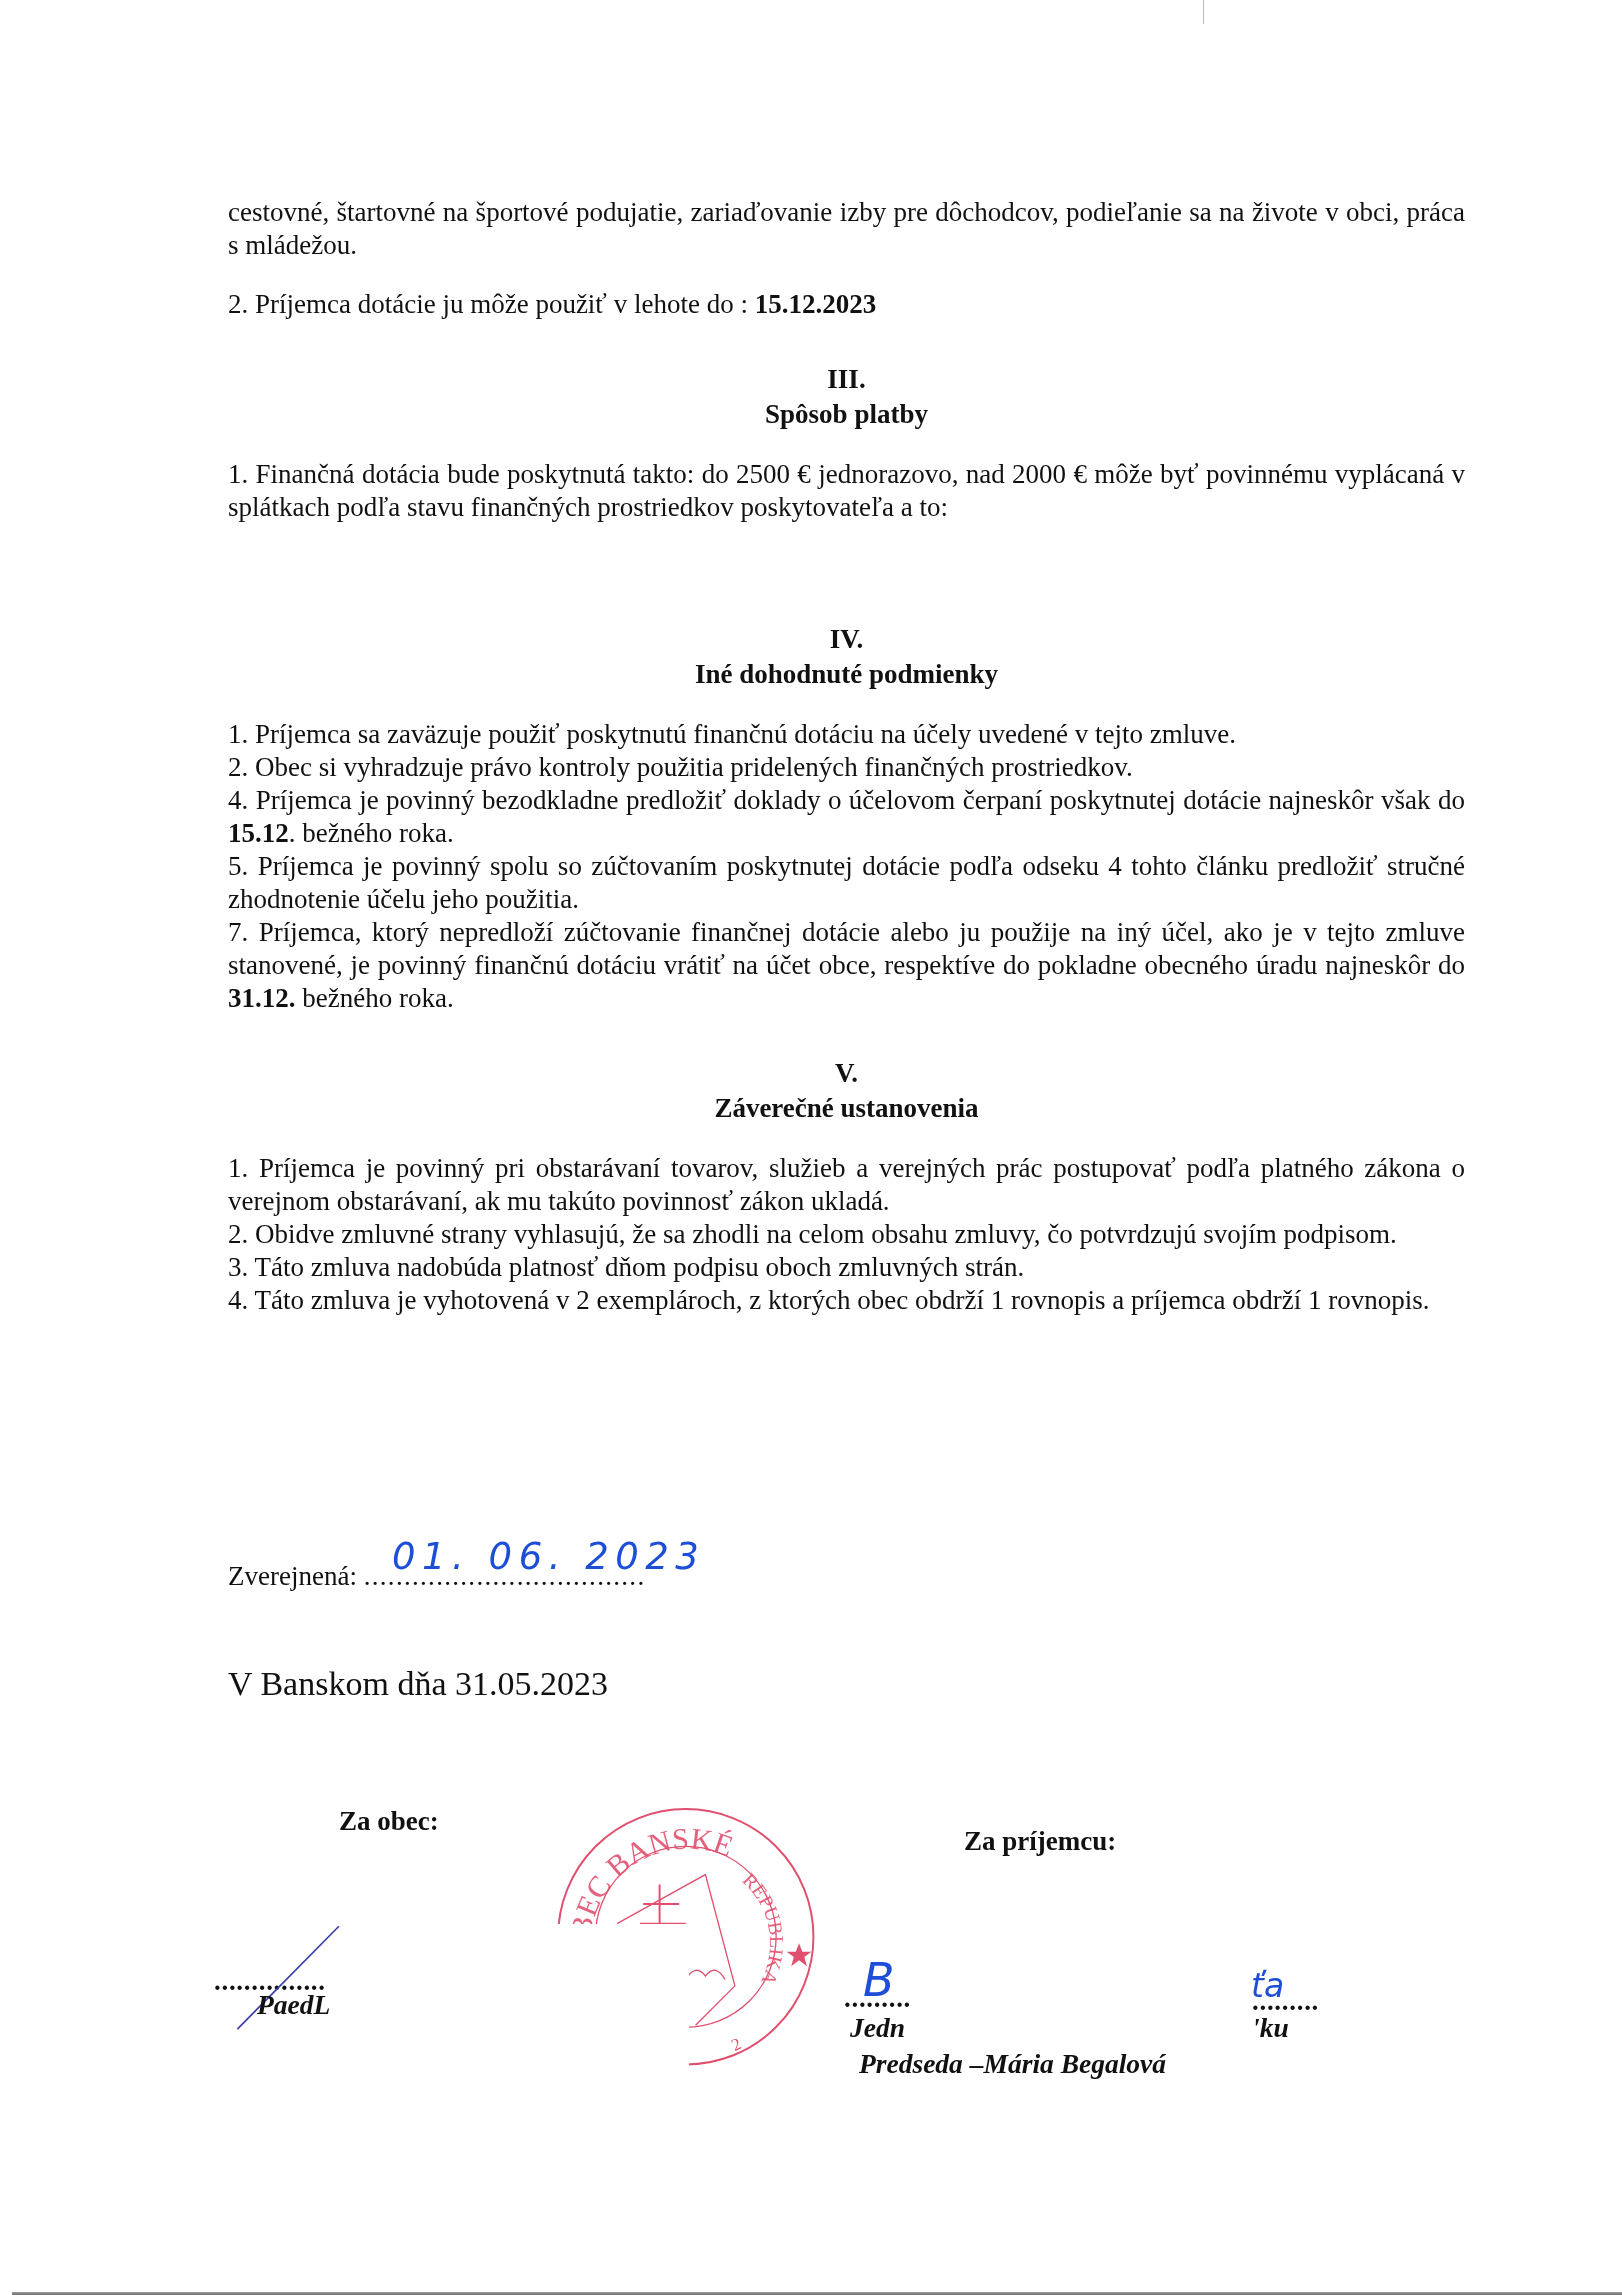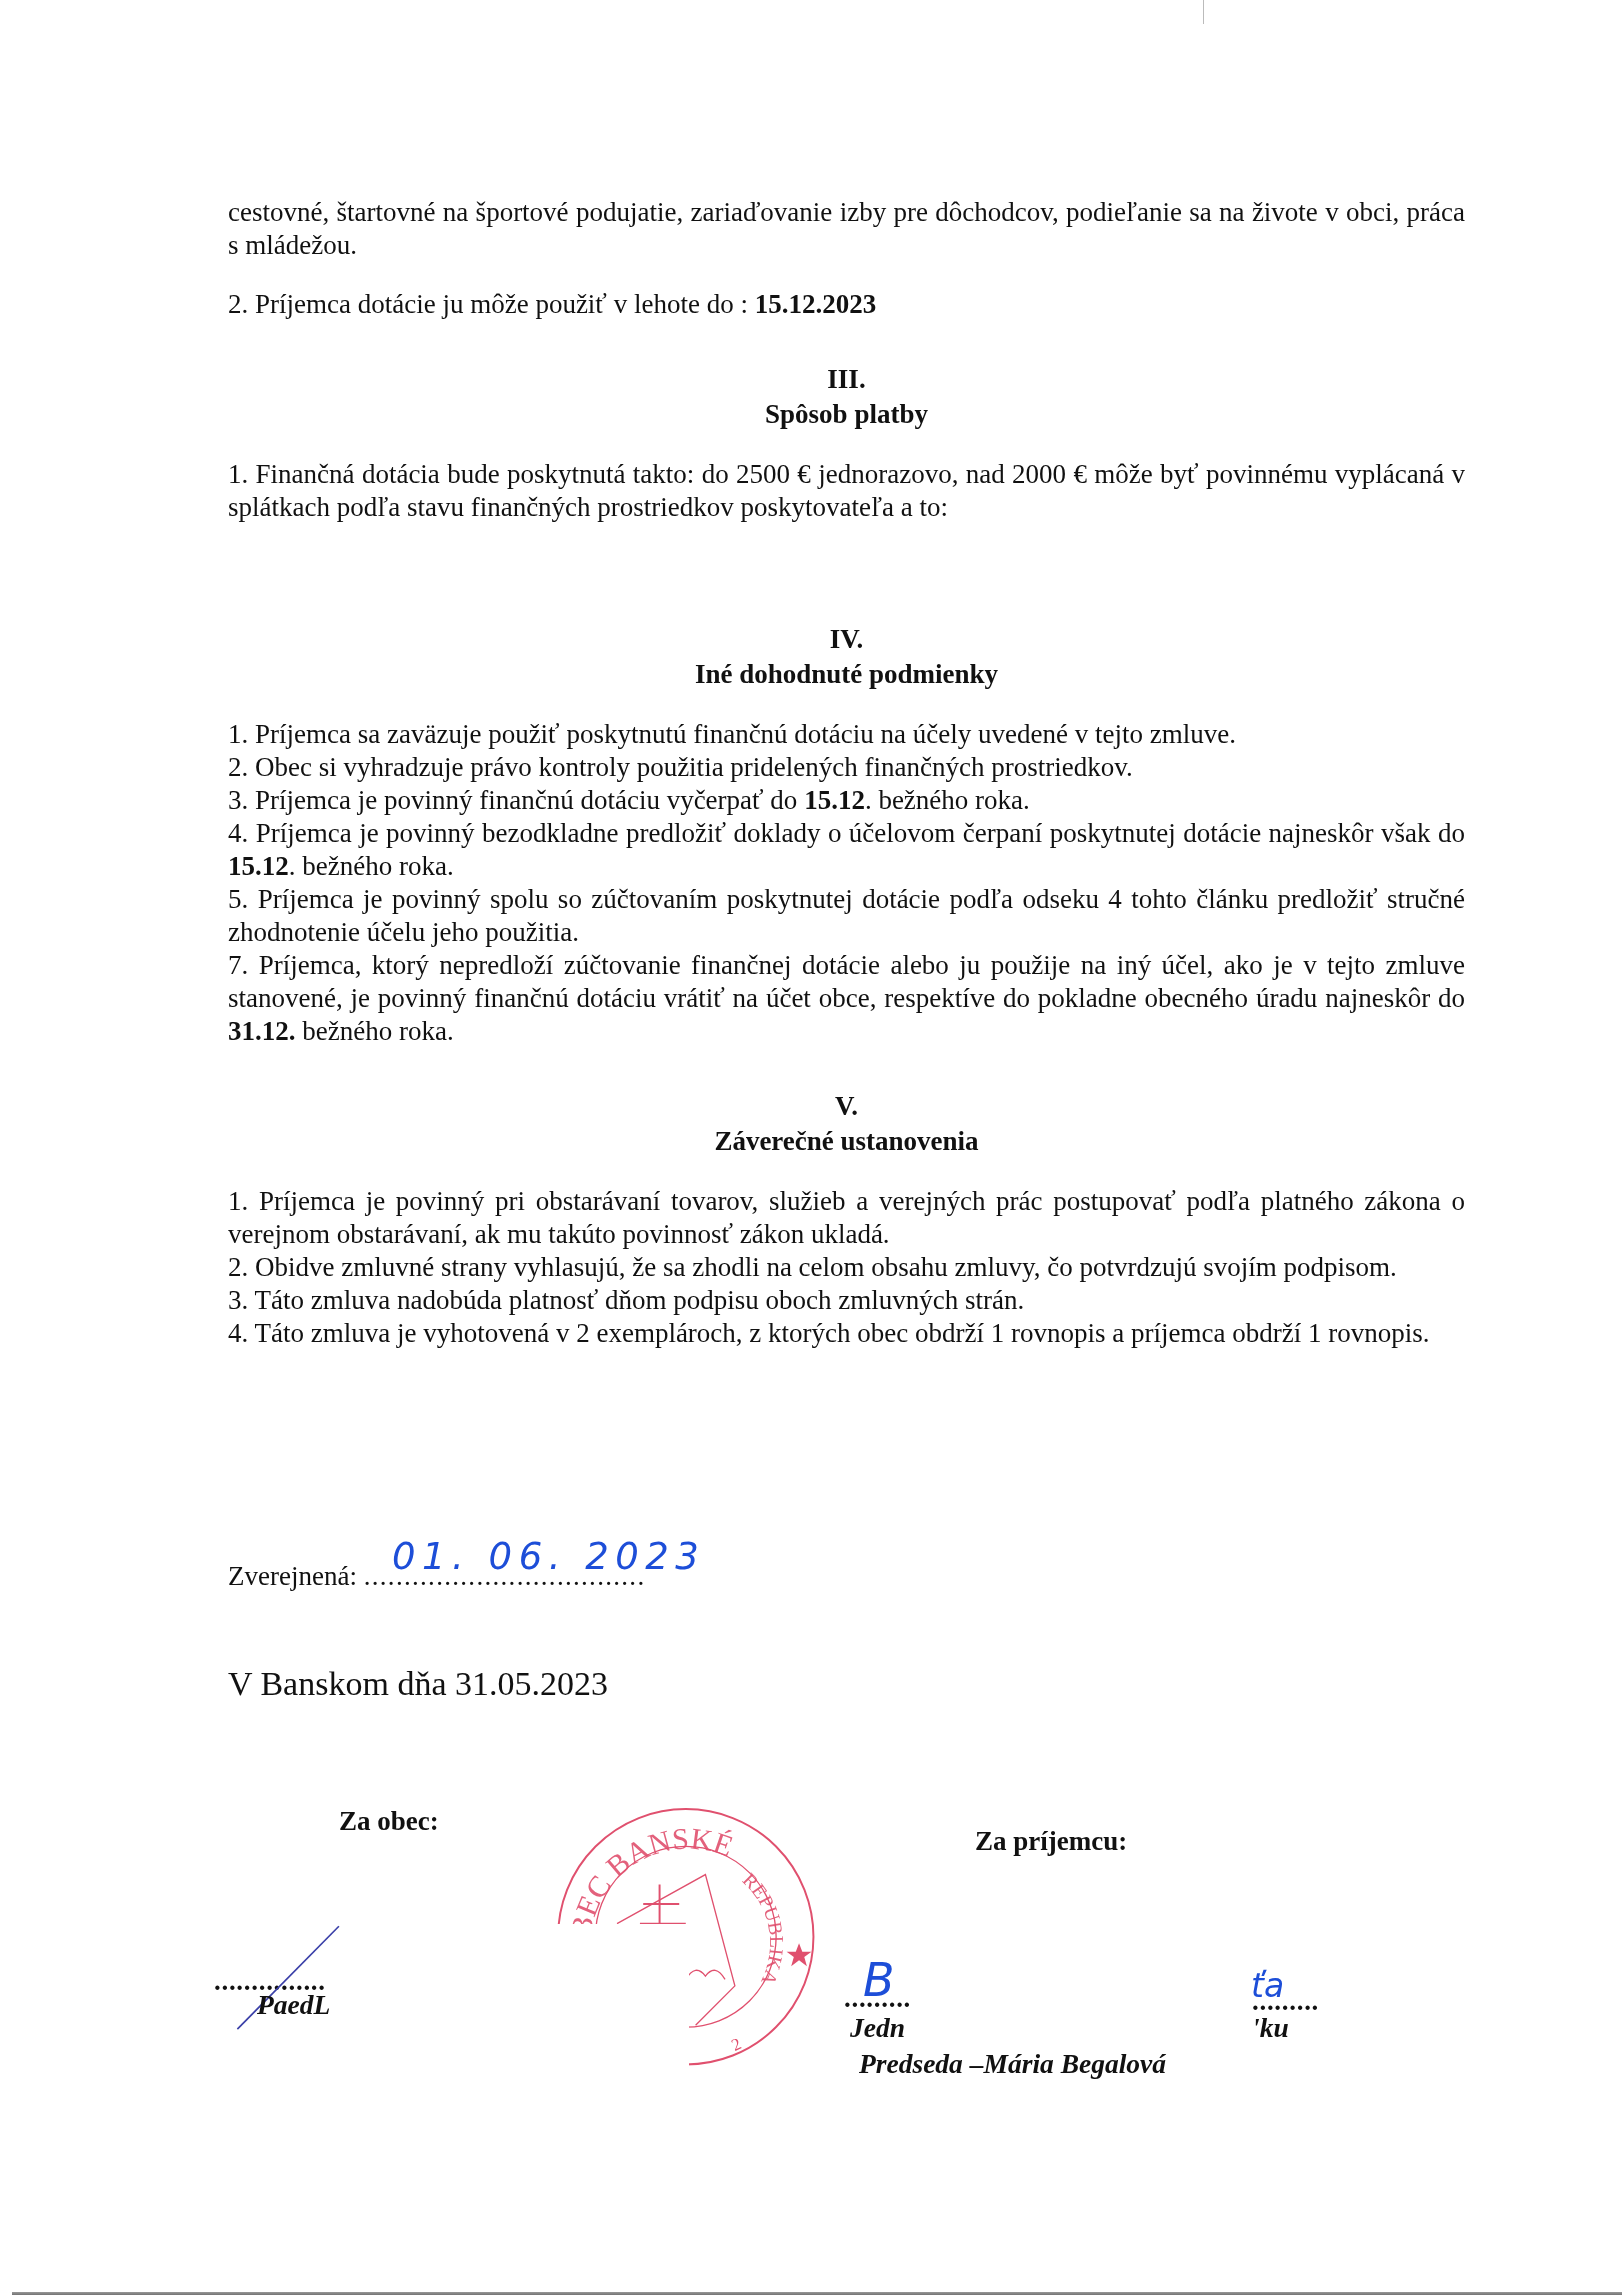--- a/index.html
+++ b/index.html
@@ -48,21 +48,20 @@
     <p class="sec-head">Spôsob platby</p>
     <div class="gap-s"></div>
     <p class="p">1. Finančná dotácia bude poskytnutá  takto: do 2500 € jednorazovo, nad 2000 € môže byť povinnému vyplácaná v splátkach podľa stavu finančných prostriedkov  poskytovateľa a to:</p>
     <div class="gap-l"></div>
 
     <p class="sec-head">IV.</p>
     <p class="sec-head">Iné dohodnuté podmienky</p>
     <div class="gap-s"></div>
     <p class="p">1. Príjemca sa zaväzuje použiť poskytnutú finančnú dotáciu na účely uvedené v tejto zmluve.</p>
     <p class="p">2. Obec si vyhradzuje právo kontroly použitia pridelených finančných prostriedkov.</p>
-    <p class="p"><span>3. Príjemca je povinný finančnú  dotáciu vyčerpať do </span><b>15.12</b><span>. bežného roka.</span></p>
     <p class="p"><span>4.  Príjemca  je  povinný  bezodkladne  predložiť  doklady  o  účelovom  čerpaní  poskytnutej  dotácie najneskôr však do  </span><b>15.12</b><span>. bežného roka.</span></p>
     <p class="p">5. Príjemca je povinný spolu so zúčtovaním poskytnutej dotácie podľa odseku 4 tohto článku predložiť stručné zhodnotenie účelu jeho použitia.</p>
     <p class="p"><span>7. Príjemca, ktorý nepredloží zúčtovanie finančnej dotácie alebo ju použije na iný účel, ako je v tejto zmluve stanovené, je povinný finančnú dotáciu vrátiť na účet obce, respektíve do  pokladne obecného úradu najneskôr do  </span><b>31.12.</b><span> bežného roka.</span></p>
     <div class="gap-m"></div>
 
     <p class="sec-head">V.</p>
     <p class="sec-head">Záverečné ustanovenia</p>
     <div class="gap-s"></div>
     <p class="p">1. Príjemca je povinný pri obstarávaní tovarov, služieb a verejných prác postupovať podľa platného zákona o verejnom obstarávaní, ak mu takúto povinnosť zákon ukladá.</p>
     <p class="p">2. Obidve zmluvné strany vyhlasujú, že sa zhodli na celom obsahu zmluvy, čo potvrdzujú svojím podpisom.</p>
@@ -100,21 +99,21 @@
       <textPath href="#arcRight">REPUBLIKA</textPath>
     </text>
     <path d="M110 195 L245 120 L290 290 L230 350" fill="none" stroke="#e0506e" stroke-width="2"></path>
     <path d="M175 135 L175 250 M150 165 L205 165 M145 195 L215 195" stroke="#e0506e" stroke-width="3" fill="none"></path>
     <path d="M215 280 q15 -25 30 -5 q15 -20 30 5" stroke="#e0506e" stroke-width="2" fill="none"></path>
     <polygon points="388,225 393,238 407,238 396,246 400,260 388,251 376,260 380,246 369,238 383,238" fill="#e0506e"></polygon>
     <text x="290" y="390" font-family="Liberation Serif, serif" font-size="26" fill="#e0506e" transform="rotate(-25 290 390)">2</text>
   </svg>
   <div class="redaction" style="left:330px; top:1924px; width:347px; height:157px;"></div>
 
-  <div class="sign-label" style="left:952px; top:1826px;margin-left:11px;">Za príjemcu:</div>
+  <div class="sign-label" style="left:952px; top:1826px;">Za príjemcu:</div>
   <div class="hand" style="position:absolute; left:851px; top:1953px; font-size:46px;">B</div>
   <div class="sign-dots" style="left:832px; top:1983px;">.........</div>
   <div class="hand" style="position:absolute; left:1239px; top:1966px; font-size:33px;">ťa</div>
   <div class="sign-dots" style="left:1240px; top:1986px;">.........</div>
   <div class="sign-name" style="left:838px; top:2012px;">Jedn</div>
   <div class="sign-name" style="left:1240px; top:2012px;">'ku</div>
   <div class="sign-name" style="left:847px; top:2048px;">Predseda –Mária Begalová</div>
 
   <div class="scan-edge-bottom"></div>
 </div>

